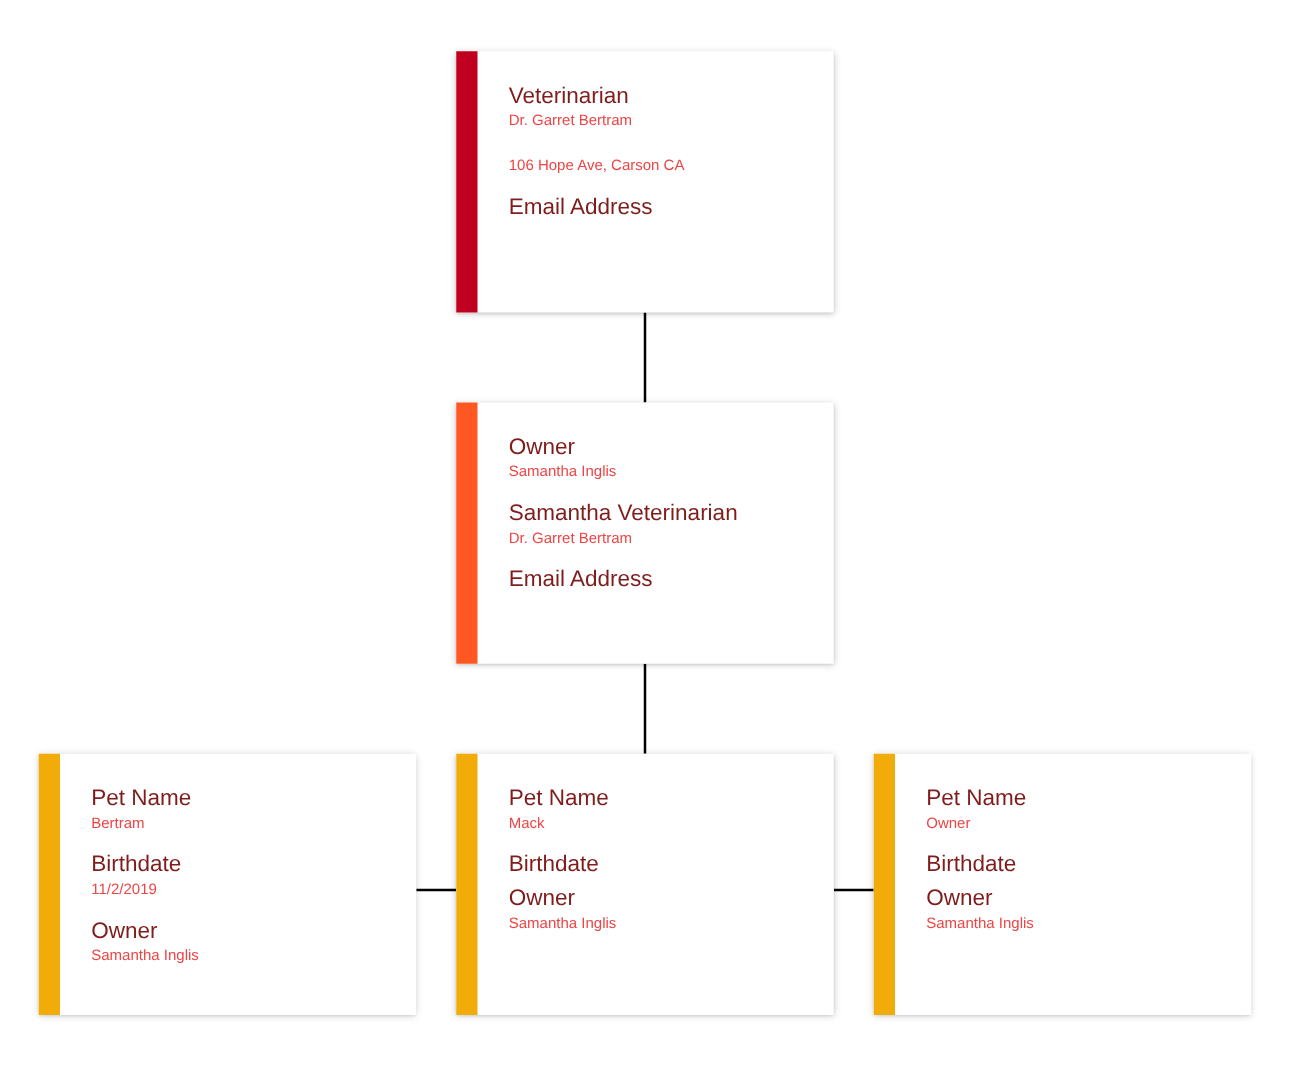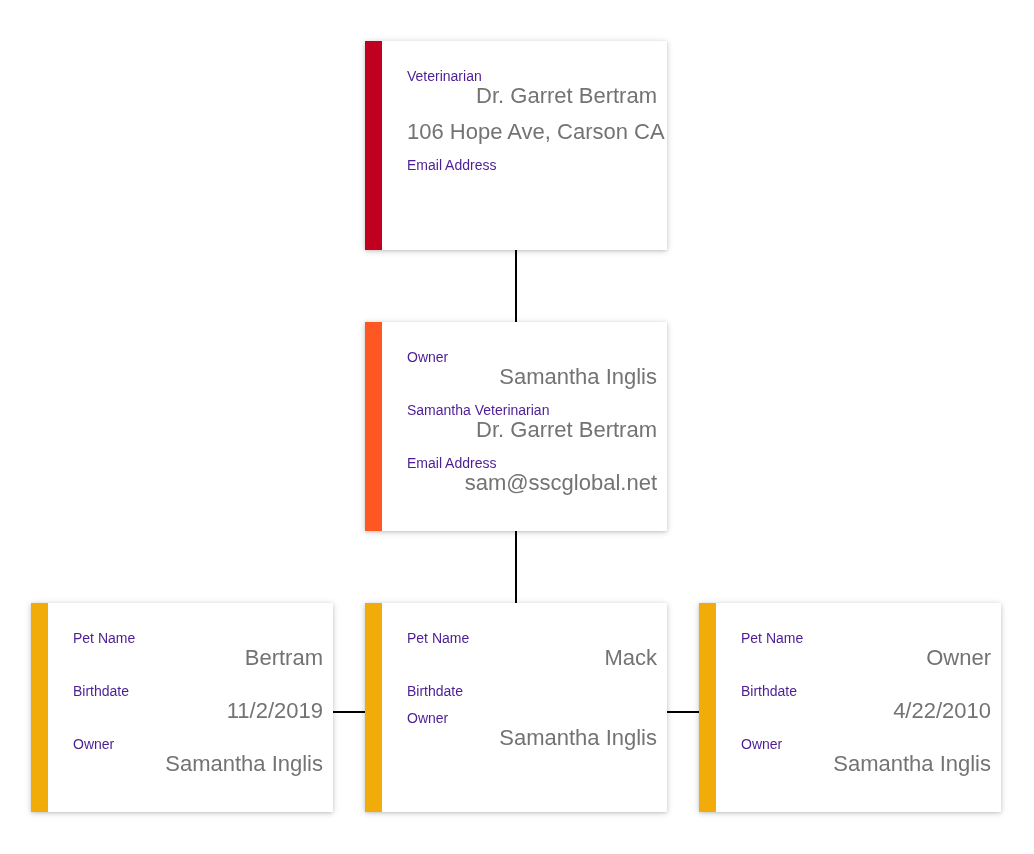--- a/index.html
+++ b/index.html
@@ -10,22 +10,22 @@
   }
   .card {
     position: absolute; width: 302px; height: 209px;
     background: #ffffff;
     box-shadow: 0 1px 6px rgba(0,0,0,0.22), 0 1px 2px rgba(0,0,0,0.08);
     box-sizing: border-box;
   }
   .accent { position: absolute; left: 0; top: 0; bottom: 0; width: 17px; }
   .fields { position: absolute; left: 42px; top: 27px; right: 10px; }
   .field { margin-bottom: 10px; }
-  .label { font-size: 14px; color: #4c1d95; line-height: 17px; height: 17px; white-space: nowrap; }
-  .value { font-size: 22px; color: #737373; line-height: 22px; height: 26px; white-space: nowrap; text-align: right; }
+  .label { font-size: 18px; color: #7f1d1d; line-height: 17px; height: 17px; white-space: nowrap; }
+  .value { font-size: 12px; color: #ef4444; line-height: 22px; height: 26px; white-space: nowrap; }
   .line { position: absolute; background: #000000; }
 </style>
 </head>
 <body>
 
 <div class="line" style="left:515px; top:250px; width:2px; height:72px;"></div>
 <div class="line" style="left:515px; top:531px; width:2px; height:72px;"></div>
 <div class="line" style="left:333px; top:711px; width:32px; height:2px;"></div>
 <div class="line" style="left:667px; top:711px; width:32px; height:2px;"></div>
 
@@ -51,21 +51,20 @@
     <div class="field">
       <div class="label">Owner</div>
       <div class="value">Samantha Inglis</div>
     </div>
     <div class="field">
       <div class="label">Samantha Veterinarian</div>
       <div class="value">Dr. Garret Bertram</div>
     </div>
     <div class="field">
       <div class="label">Email Address</div>
-      <div class="value">sam@sscglobal.net</div>
     </div>
   </div>
 </div>
 
 <div class="card" style="left:31px; top:603px;">
   <div class="accent" style="background:#f2ac0a;"></div>
   <div class="fields">
     <div class="field">
       <div class="label">Pet Name</div>
       <div class="value">Bertram</div>
@@ -100,20 +99,19 @@
 
 <div class="card" style="left:699px; top:603px;">
   <div class="accent" style="background:#f2ac0a;"></div>
   <div class="fields">
     <div class="field">
       <div class="label">Pet Name</div>
       <div class="value">Owner</div>
     </div>
     <div class="field">
       <div class="label">Birthdate</div>
-      <div class="value">4/22/2010</div>
     </div>
     <div class="field">
       <div class="label">Owner</div>
       <div class="value">Samantha Inglis</div>
     </div>
   </div>
 </div>
 
 </body></html>

